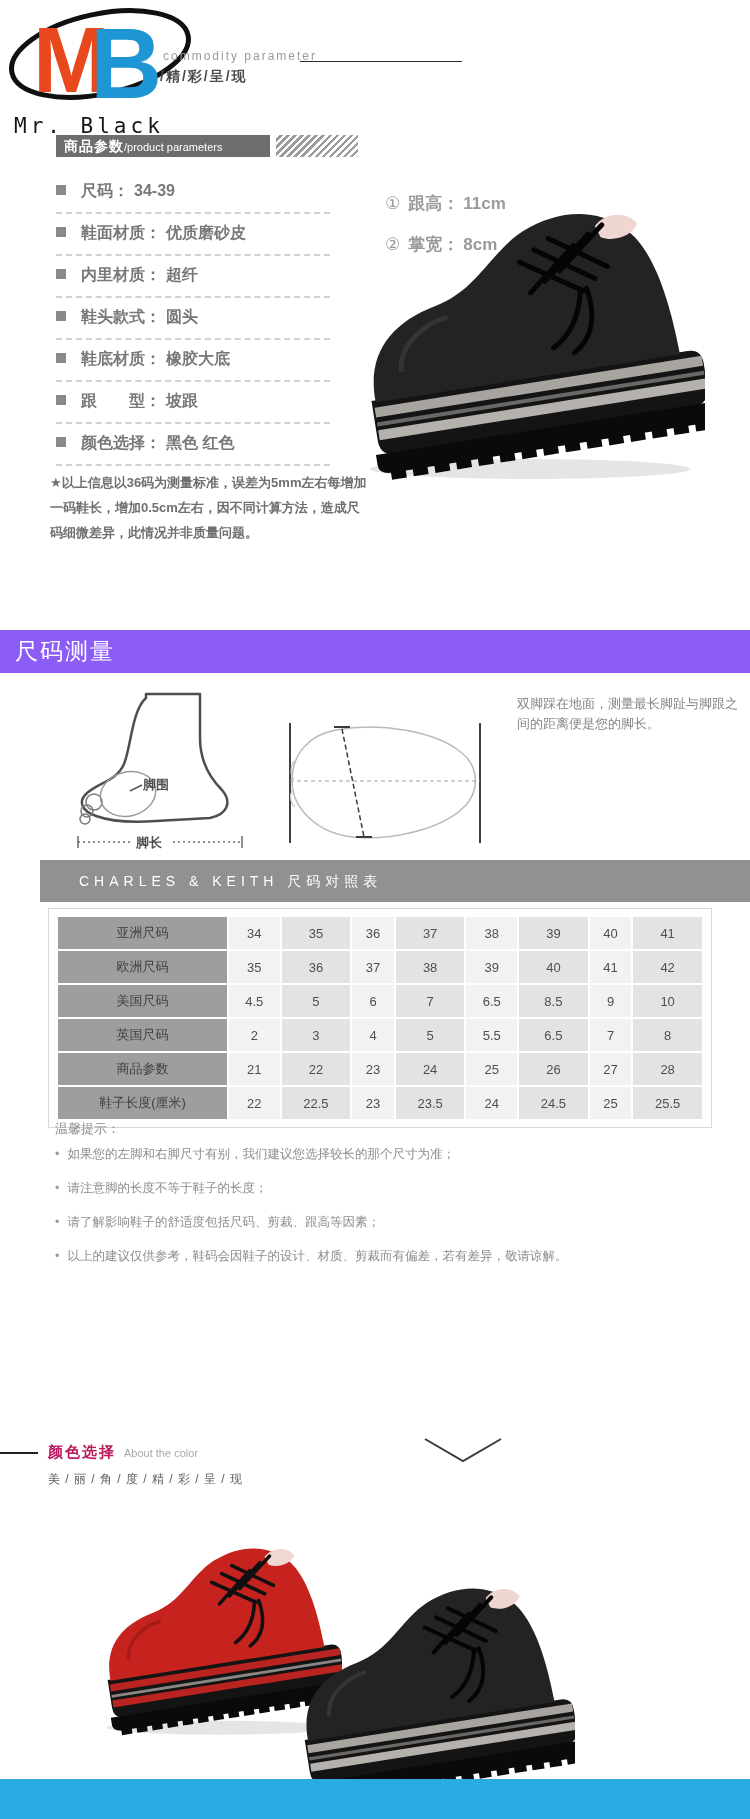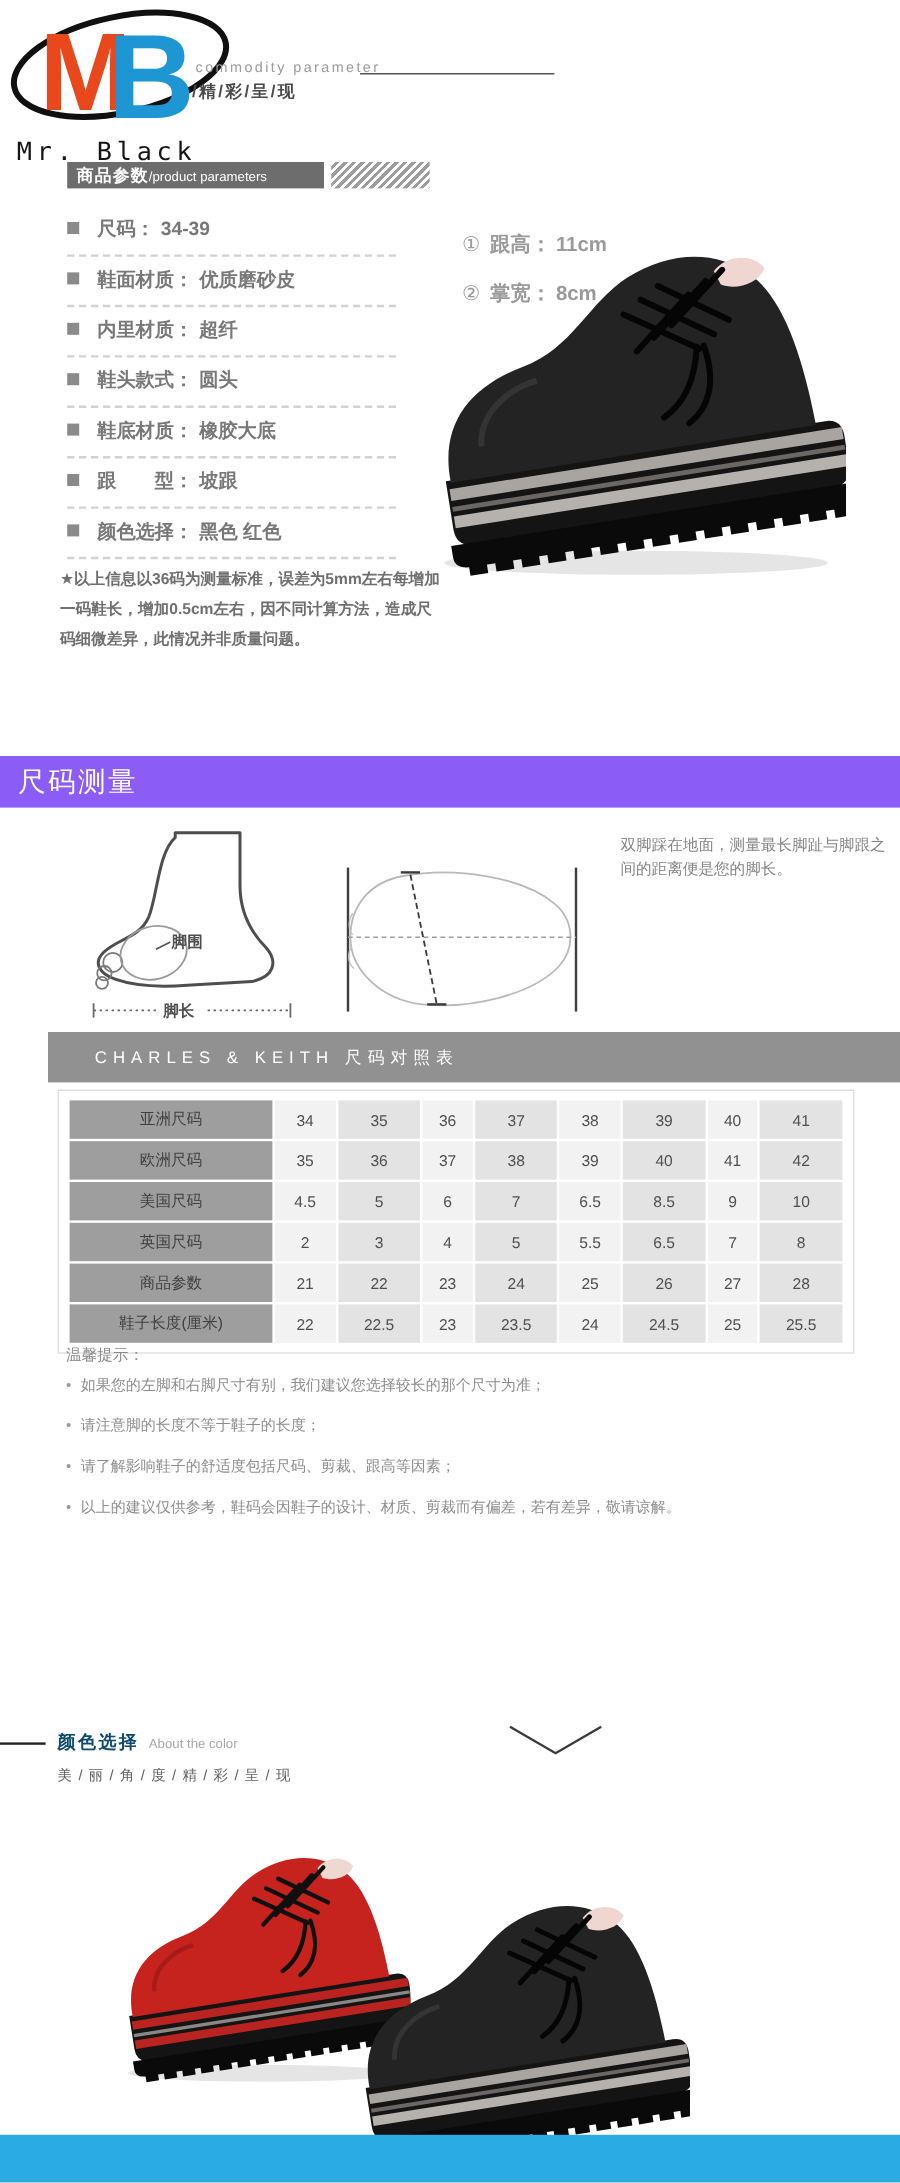--- a/index.html
+++ b/index.html
@@ -53,21 +53,21 @@
   td.val:nth-child(even){background:#f2f2f2;}
   td.val:nth-child(odd){background:#e3e3e3;}
   
   .tips{position:absolute;left:55px;top:1120px;width:560px;}
   .tips-title{font-size:13px;color:#8a8a8a;margin-bottom:8px;}
   .tip{font-size:12.5px;color:#8d8d8d;margin-bottom:17px;white-space:nowrap;}
   .tip::before{content:"•";color:#9a9a9a;margin-right:8px;}
   
   .color-line{position:absolute;left:0;top:1452px;width:38px;height:2px;background:#222;}
   .color-header{position:absolute;left:48px;top:1443px;white-space:nowrap;}
-  .color-cn{font-size:15px;font-weight:bold;color:#0c4a6e;letter-spacing:2px;}
+  .color-cn{font-size:15px;font-weight:bold;color:#be185d;letter-spacing:2px;}
   .color-en{font-size:11px;color:#a8a8a8;margin-left:8px;}
   .color-sub{position:absolute;left:48px;top:1471px;font-size:12px;color:#5f5f5f;letter-spacing:1px;}
   .chevron{position:absolute;left:423px;top:1437px;width:80px;height:28px;}
   .shoe-red{position:absolute;left:82px;top:1528px;width:260px;height:211px;}
   .shoe-black2{position:absolute;left:275px;top:1565px;width:300px;height:243px;}
   
   .footer{position:absolute;left:0;top:1779px;width:750px;height:40px;background:#2aabe3;}
 </style>
 </head>
 <body>

